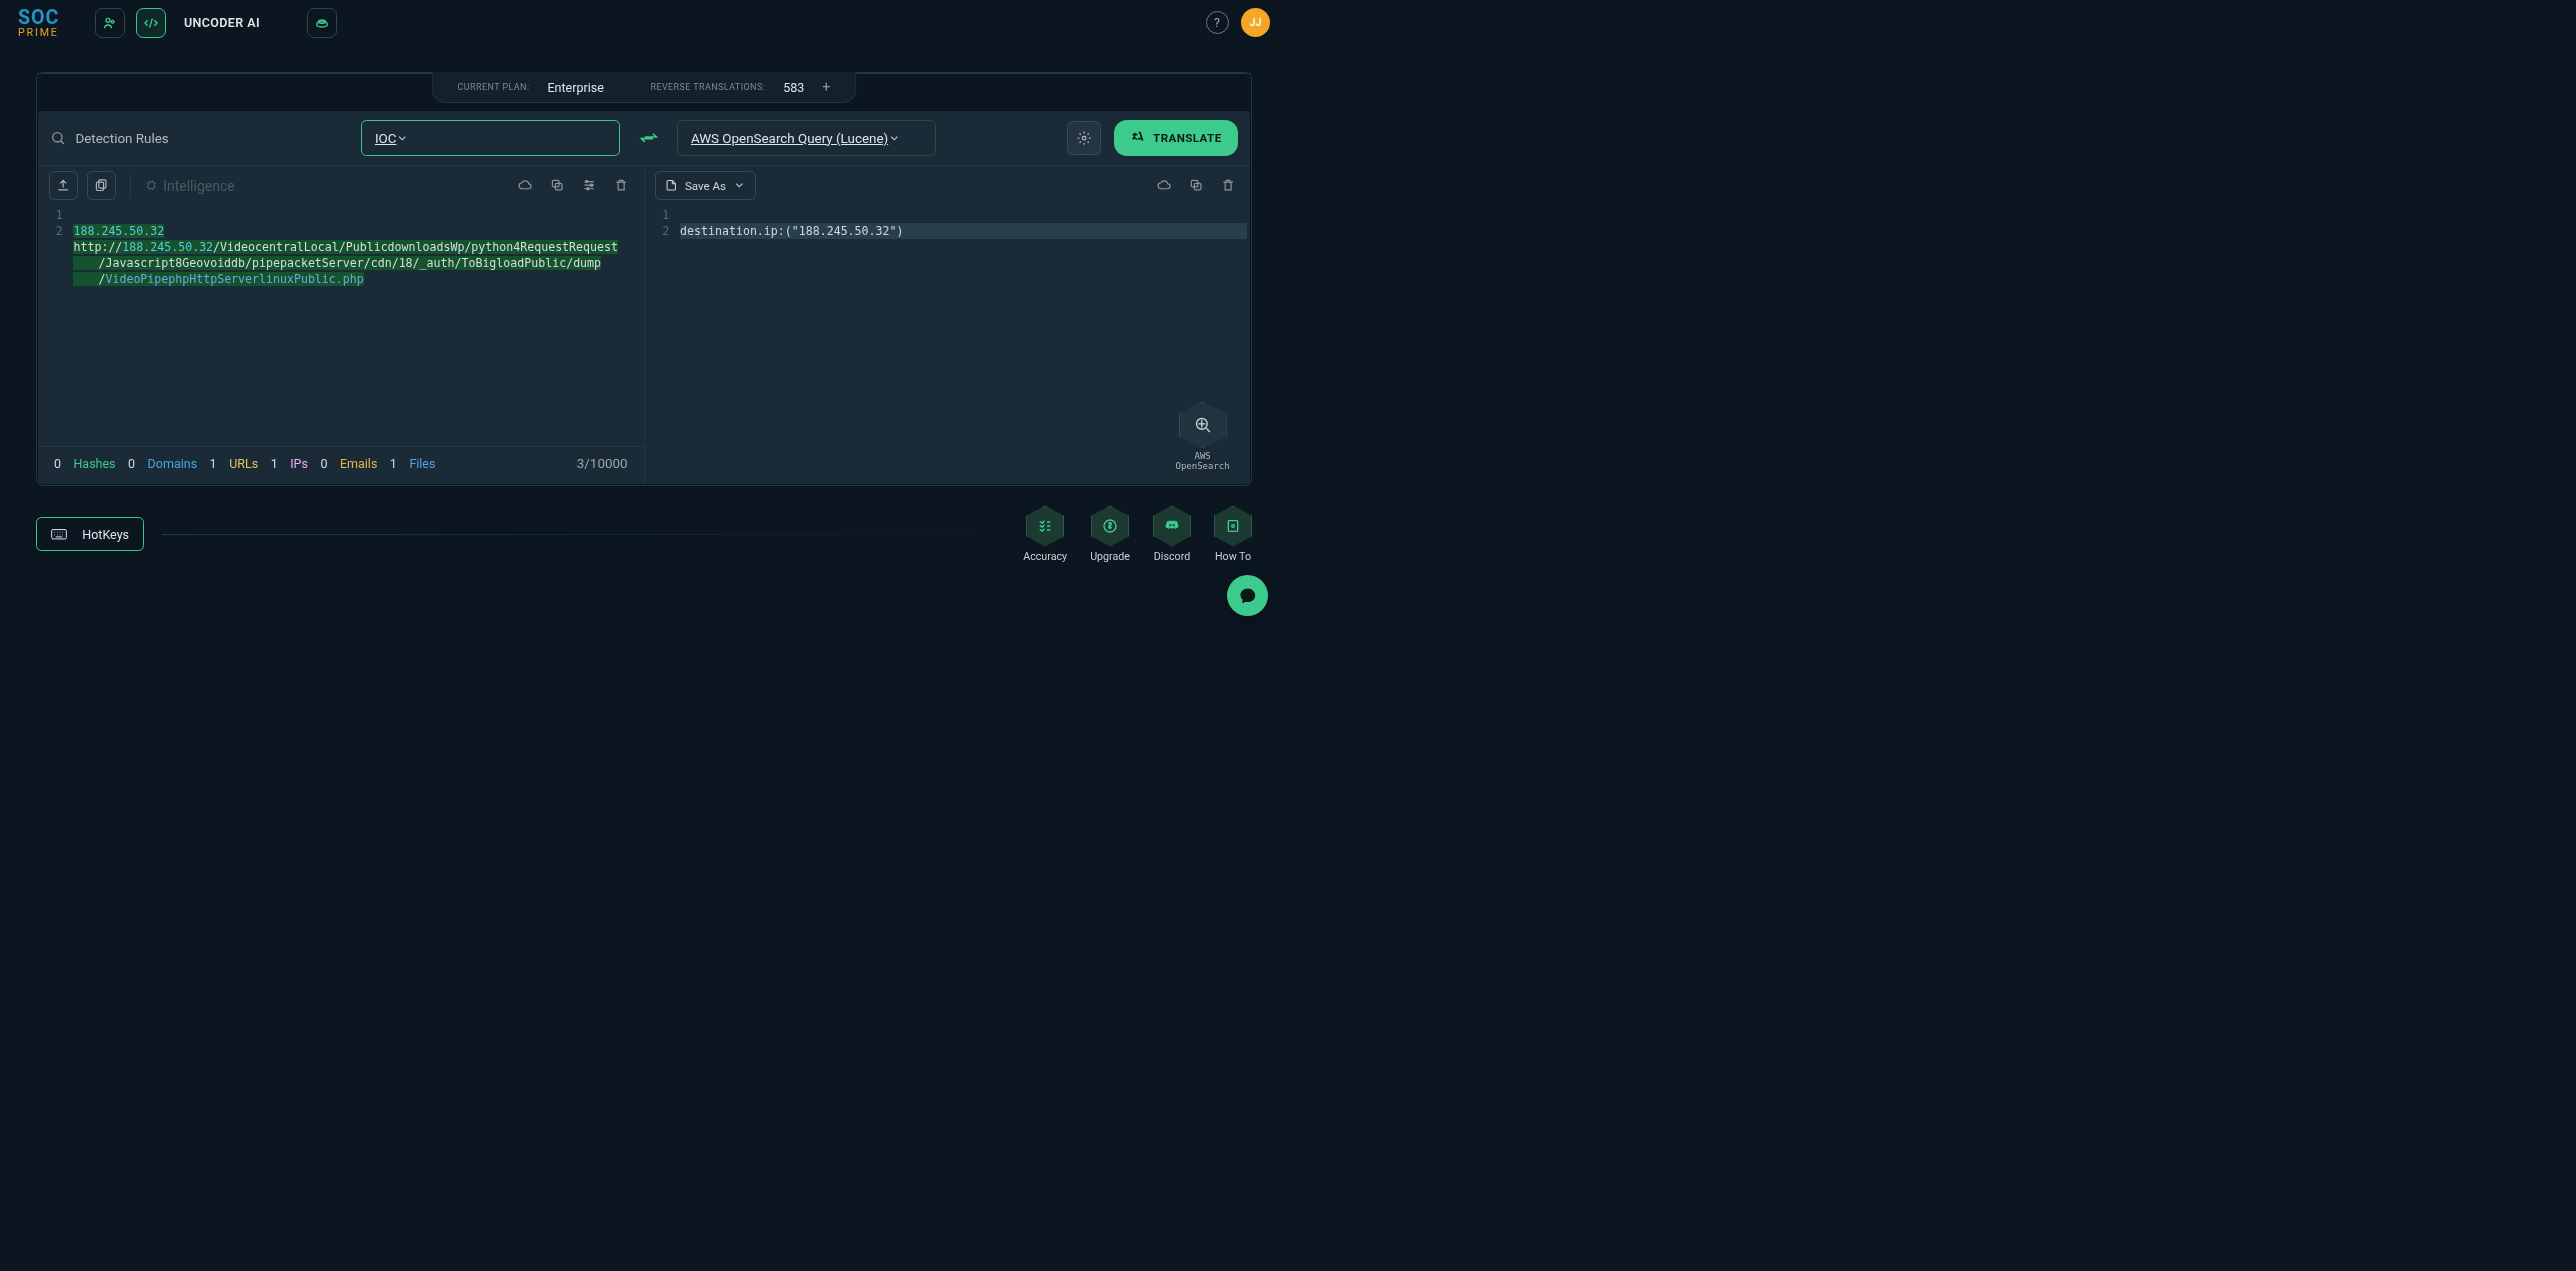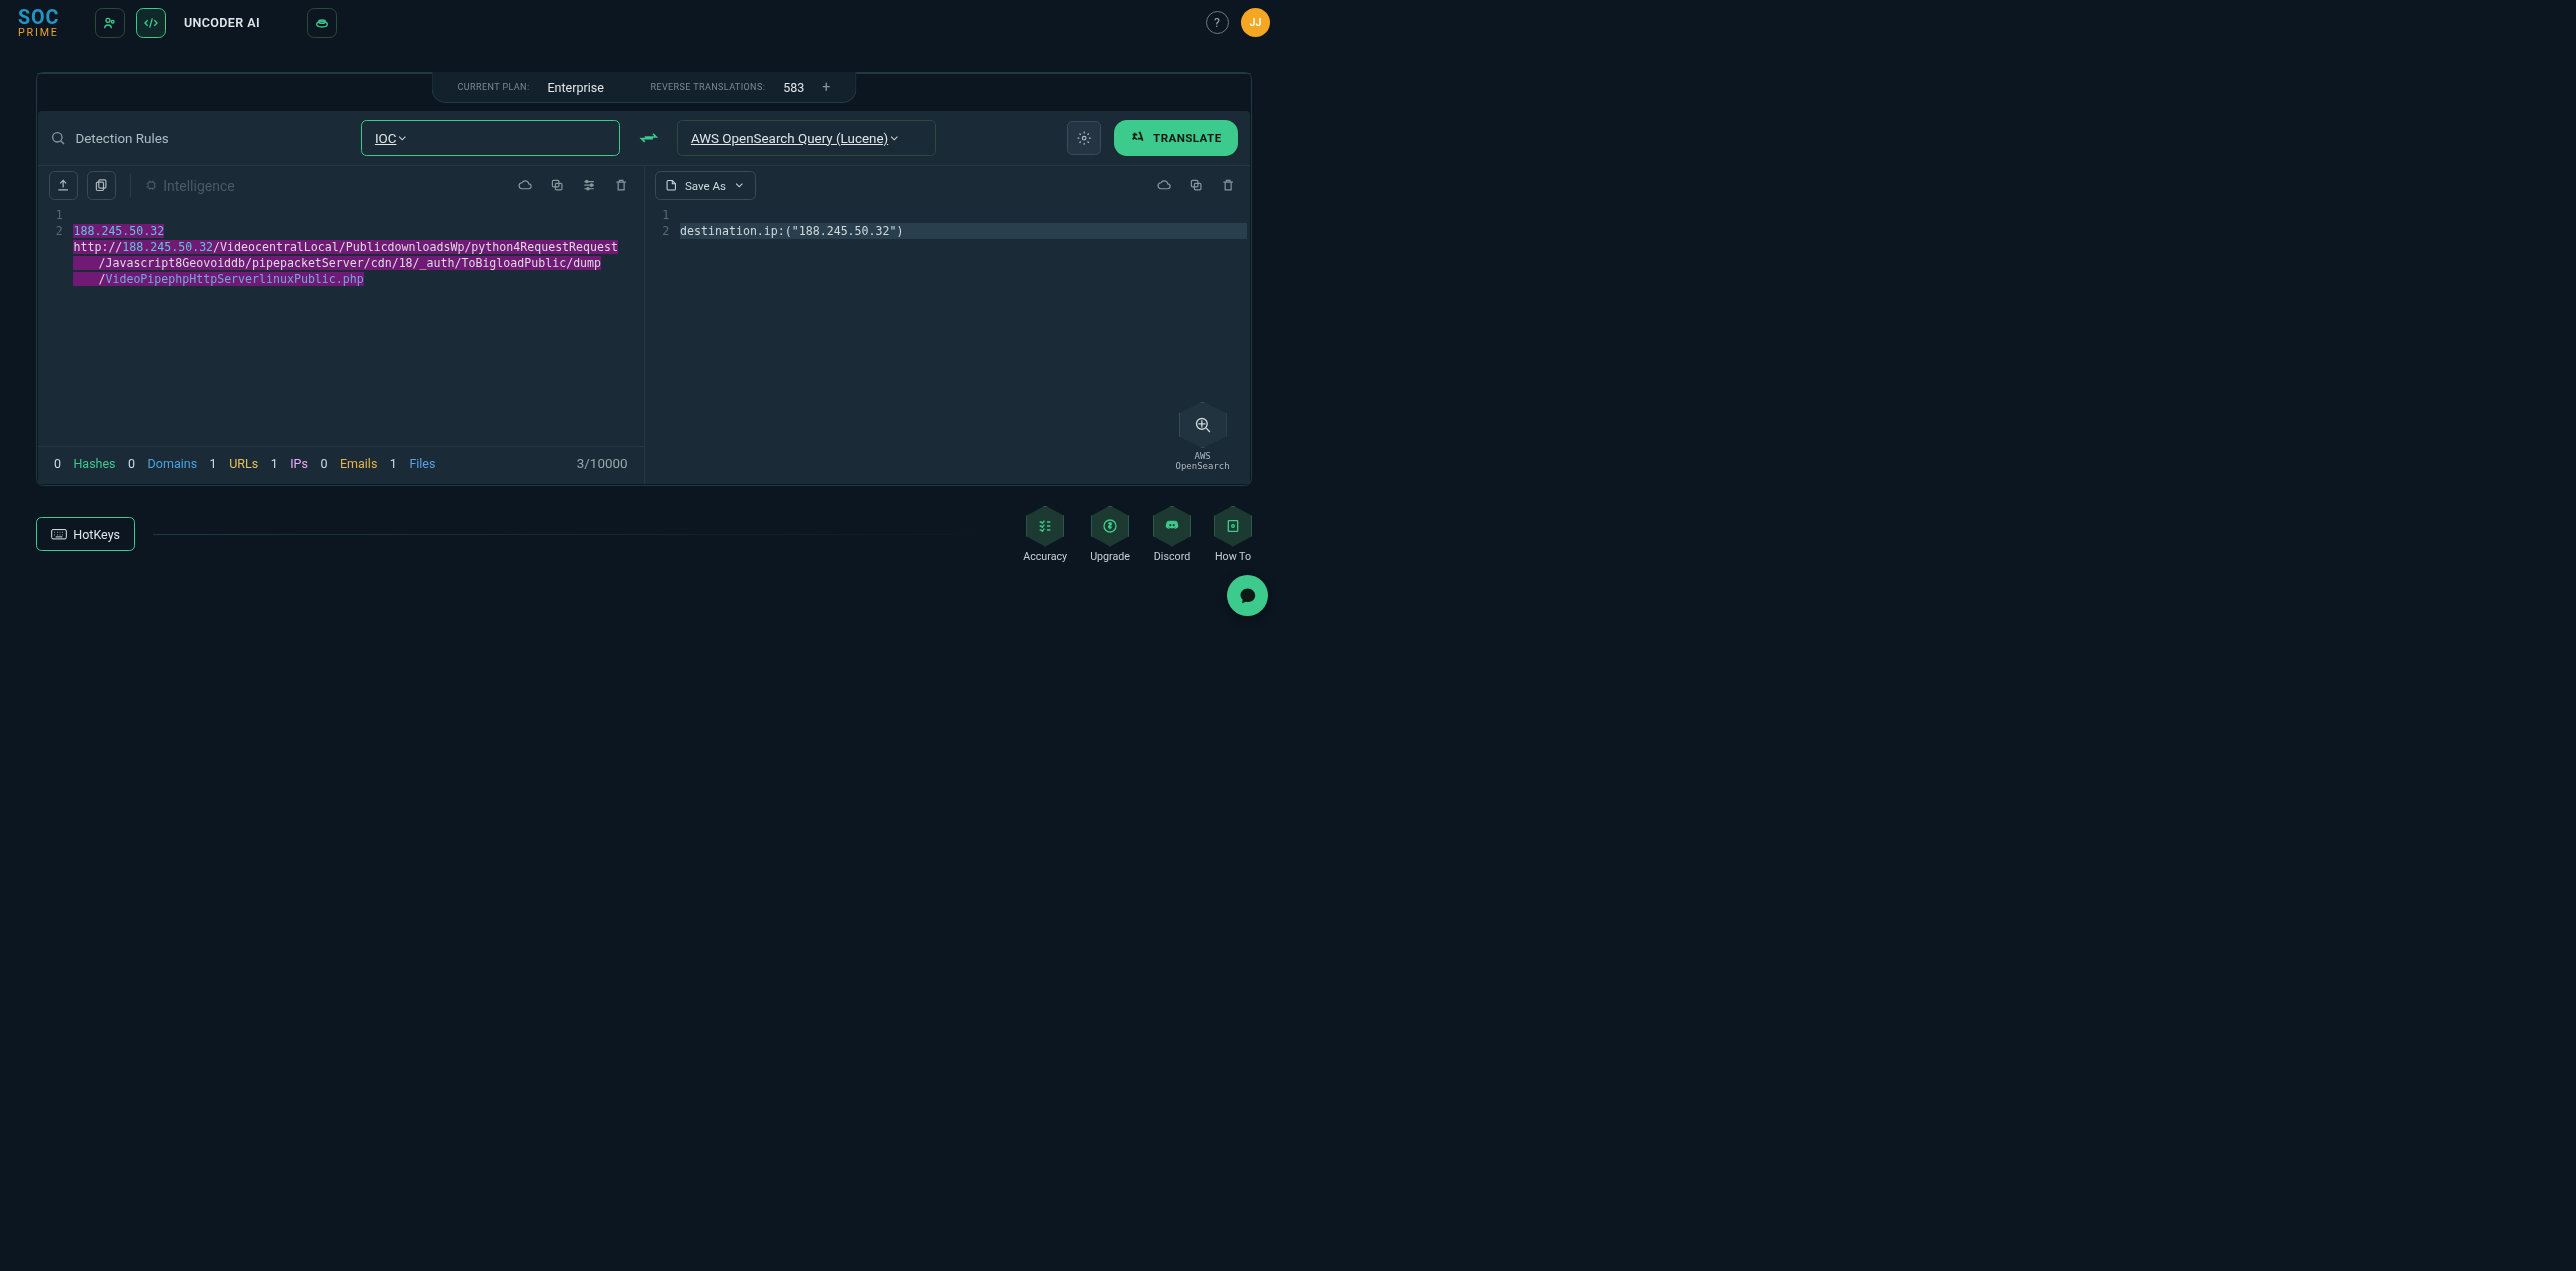--- a/index.html
+++ b/index.html
@@ -57,21 +57,21 @@
 .intel svg{width:12.5px;height:12.5px;}
 .editor-bar .grow { flex:1; }
 .saveas { height:29px; padding:0 9px; border:0.9px solid #3a4a56; border-radius:5.4px; display:flex; align-items:center; gap:7.2px; color:#cfd8dc; font-size:11.6px; cursor:pointer; }
 .saveas svg{width:12.5px;height:12.5px;}
 
 .code { font-family:ui-monospace,Menlo,Consolas,monospace; font-size:11.6px; line-height:16px; display:flex; background:#1a2a36; min-height:241px; position:relative; }
 .gutter { width:32px; text-align:right; color:#5a6a74; padding:1.8px 7.2px 1.8px 0; user-select:none; background:#1a2a36; }
 .gutter div{height:16px;}
 .codebody { flex:1; padding:1.8px 3.6px; white-space:pre; overflow:hidden; }
 .codebody .row { height:16px; }
-.codebody .sel { background:#701a75; }
+.codebody .sel { background:#14532d; }
 .ip { color:#5dc8d8; }
 .url { color:#d8dde0; }
 .file { color:#6fa8dc; }
 .key { color:#cfd8dc; }
 .wrap-indent { padding-left:25px; display:inline-block; }
 .highlighted-row { background:#2a3f4e; display:block; width:100%; height:16px; }
 
 .badge-aws { position:absolute; right:16px; bottom:12.5px; width:63px; height:70px; display:flex; flex-direction:column; align-items:center; justify-content:center; color:#aeb8bf; font-size:9px; }
 .hex { width:48px; height:54px; background:#223340; clip-path:polygon(50% 0,100% 25%,100% 75%,50% 100%,0 75%,0 25%); display:flex; align-items:center; justify-content:center; border:0.9px solid #3a4a56; }
 .hex svg{width:21.5px;height:21.5px;color:#cfd8dc;}
@@ -81,21 +81,21 @@
 .statsbar .n { color:#d5dbe0; }
 .statsbar .hashes { color:#3dcb8d; }
 .statsbar .domains { color:#4aa3df; }
 .statsbar .urls { color:#e6c35a; }
 .statsbar .ips { color:#f0abfc; }
 .statsbar .emails { color:#e6b24a; }
 .statsbar .files { color:#5aa0e6; }
 .statsbar .count { margin-left:auto; color:#9aa6ad; font-size:13.4px; }
 
 .bottom { display:flex; align-items:center; padding:19.7px 36px 0 36px; gap:18px; }
-.hotkeys { height:34px; padding:0 14.3px; border:0.9px solid #3dcb8d; border-radius:5.4px; display:flex; align-items:center; gap:6px; color:#e0e6ea; font-size:12.5px; cursor:pointer; }
+.hotkeys { height:34px; padding:0 14.3px; border:0.9px solid #3dcb8d; border-radius:5.4px; display:flex; align-items:center; gap:15px; color:#e0e6ea; font-size:12.5px; cursor:pointer; }
 .hotkeys svg{width:16px;height:12.5px;}
 .bottom-line { flex:1; height:0.9px; background:linear-gradient(90deg,#1e3a42,transparent); }
 .footer-btns { display:flex; gap:23px; }
 .fbtn { display:flex; flex-direction:column; align-items:center; gap:3.6px; color:#c7d0d5; font-size:10.7px; cursor:pointer; }
 .fhex { width:38px; height:41px; background:#1d3a32; clip-path:polygon(50% 0,100% 25%,100% 75%,50% 100%,0 75%,0 25%); display:flex; align-items:center; justify-content:center; border:0.9px solid #2d5a48; }
 .fhex svg{width:16px;height:16px;color:#3dcb8d;}
 
 .chat-fab { position:absolute; right:19.7px; bottom:19.7px; width:41px; height:41px; border-radius:50%; background:#3dcb8d; display:flex; align-items:center; justify-content:center; color:#0b1a14; box-shadow:0 3.6px 10.7px rgba(0,0,0,0.3); cursor:pointer; }
 .chat-fab svg{width:19.7px;height:19.7px;}
 </style>

